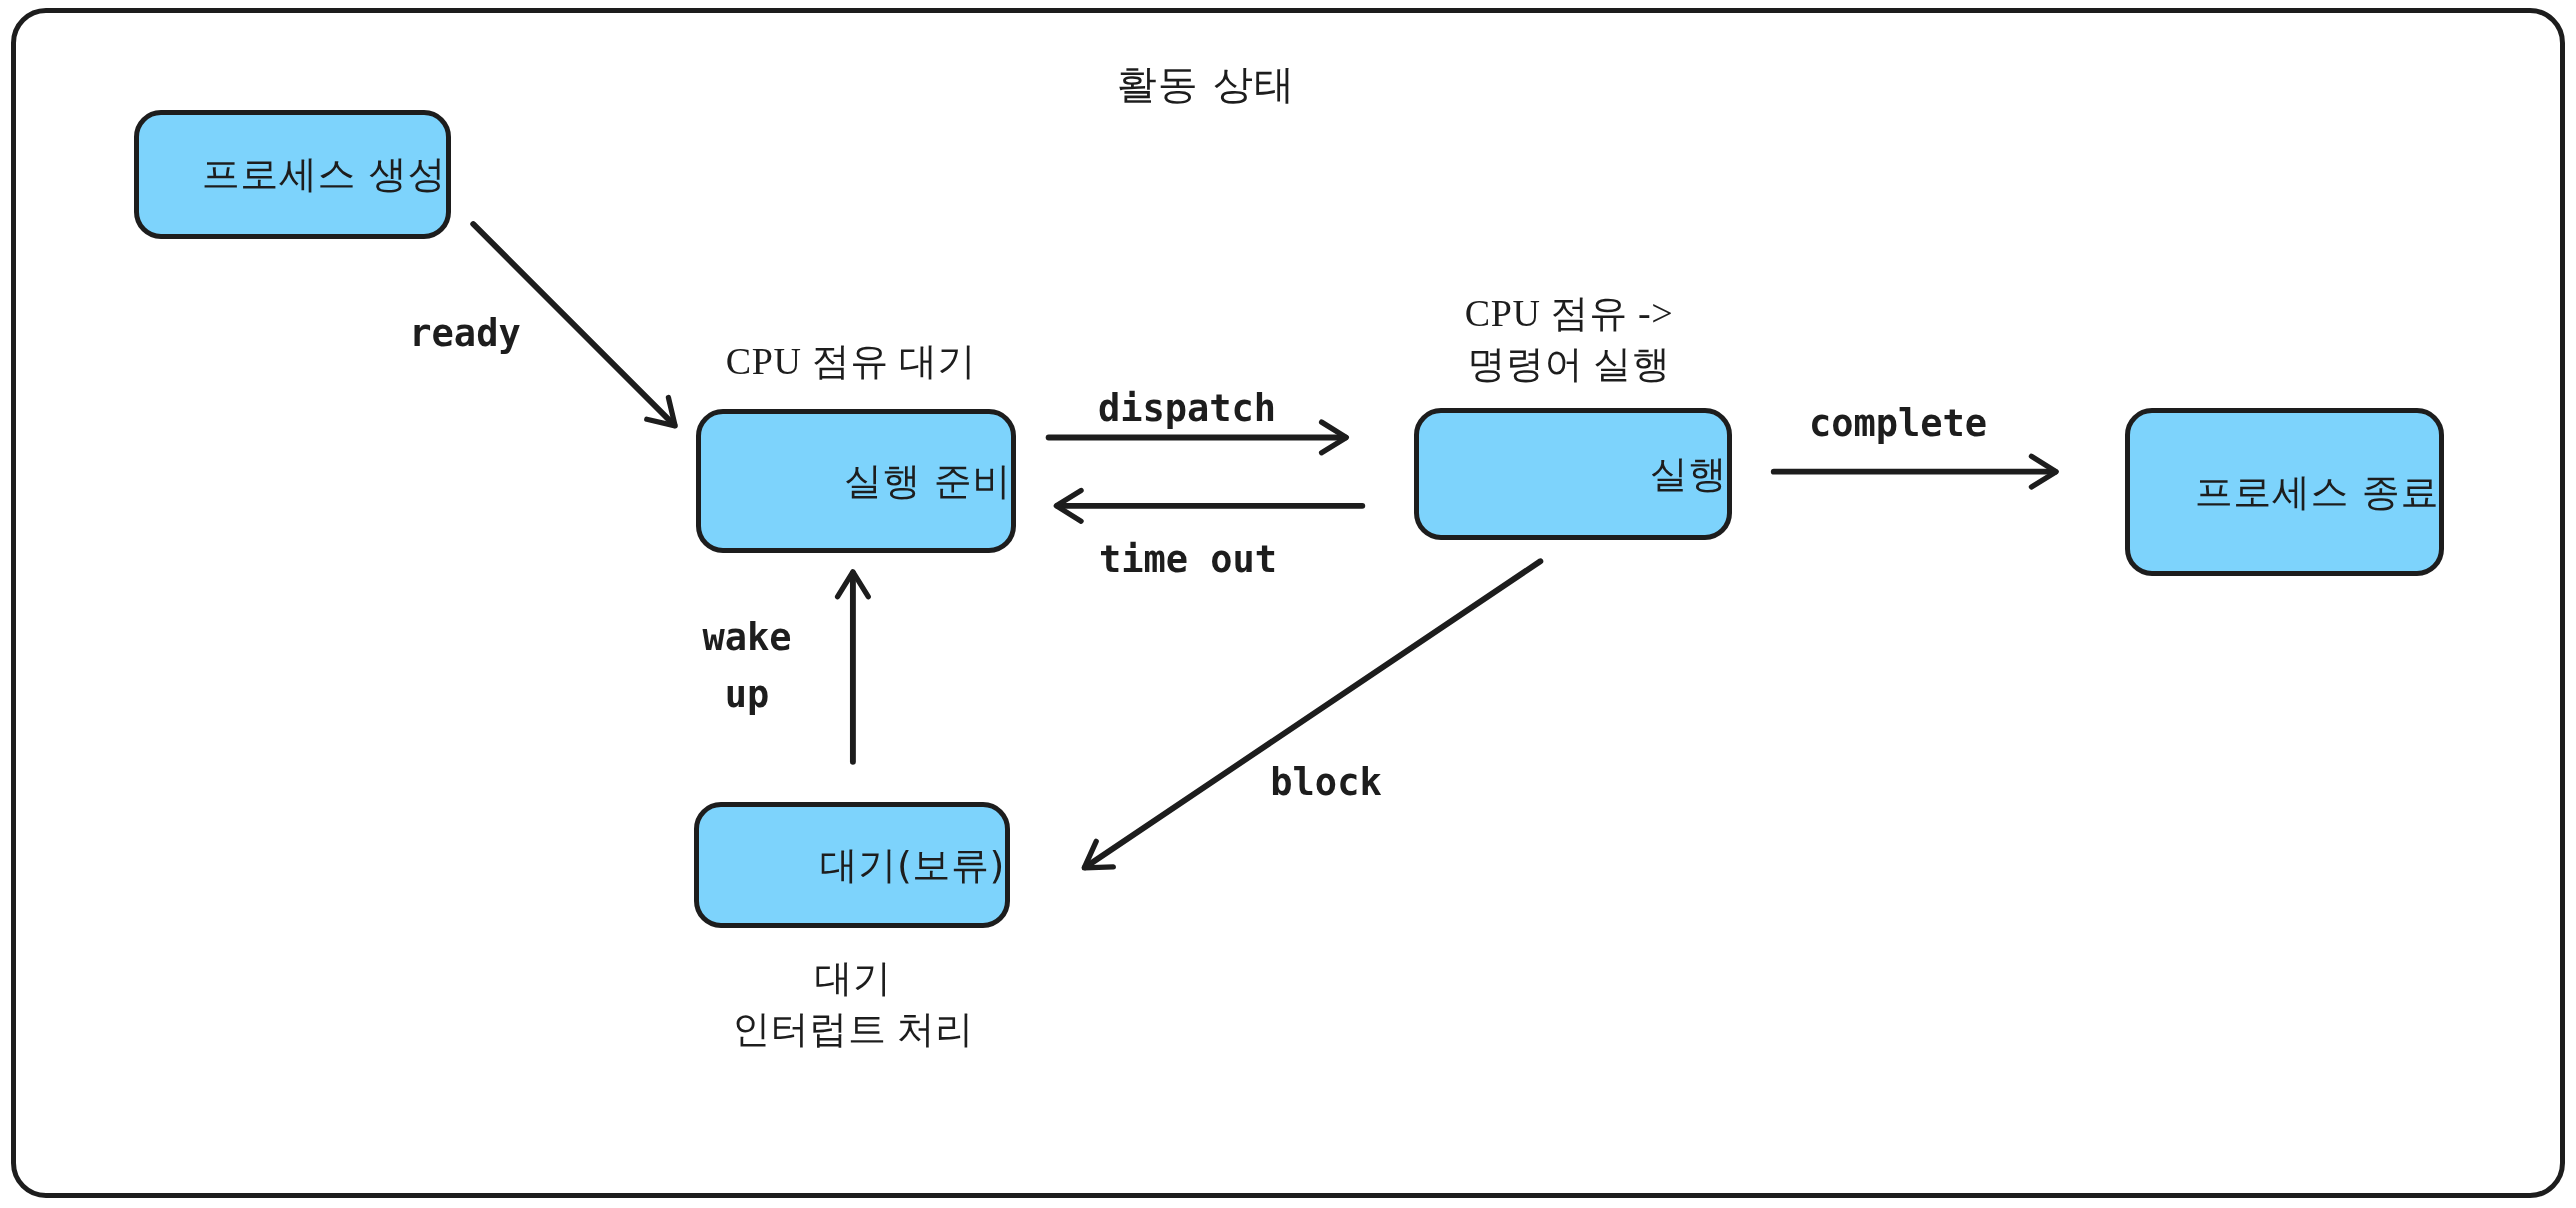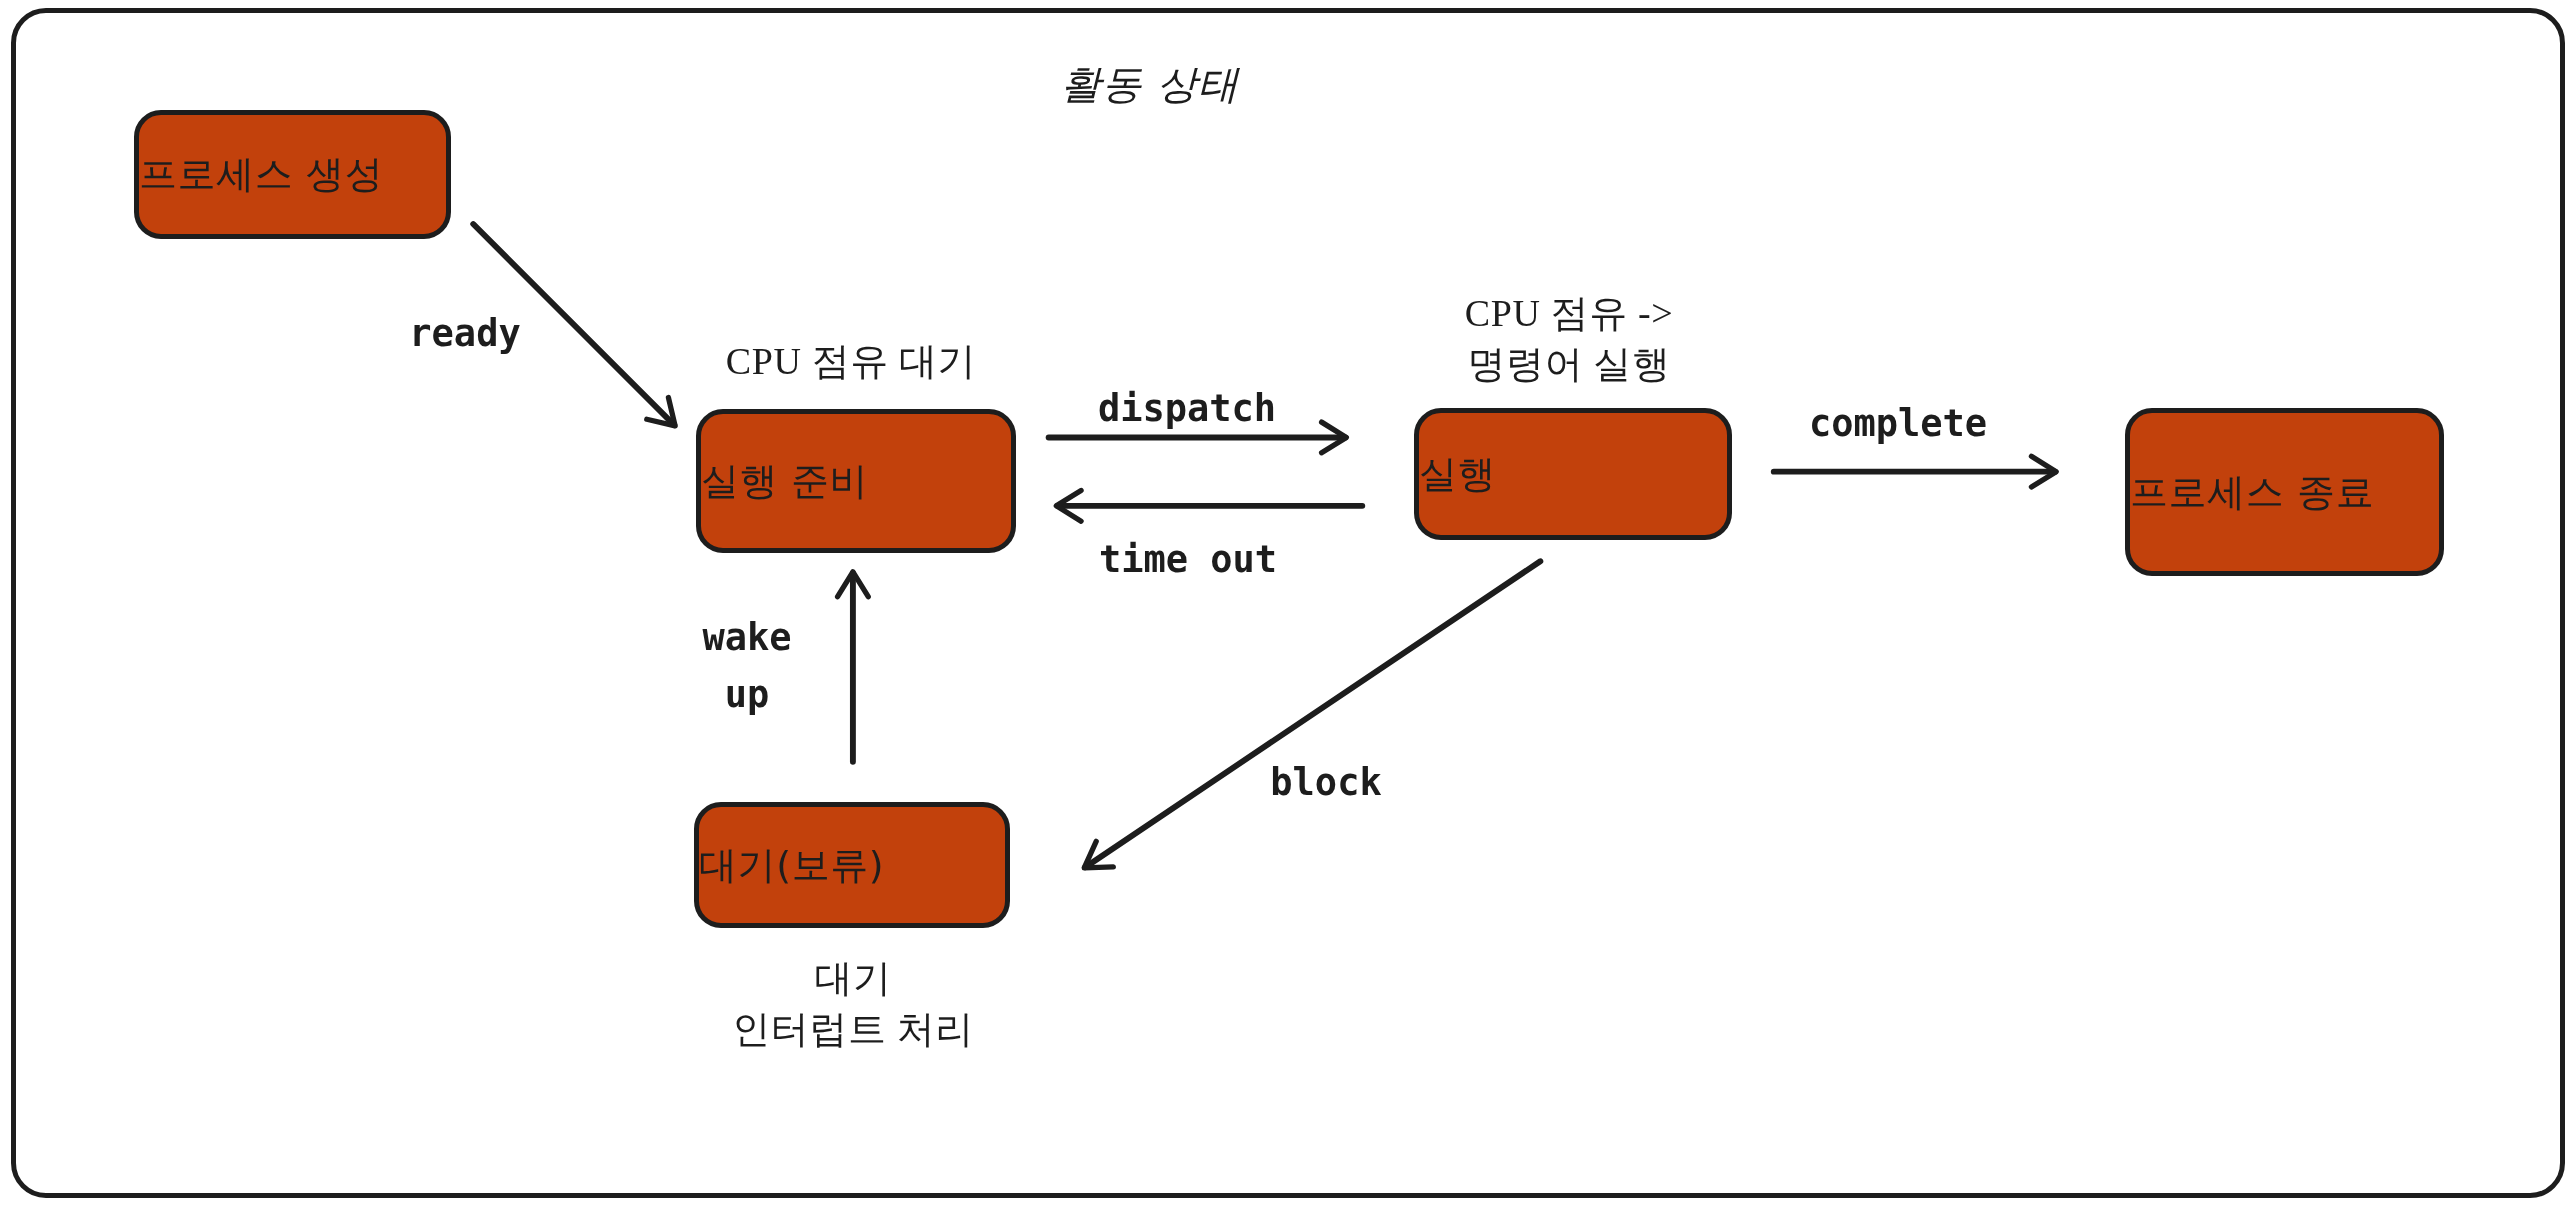--- a/index.html
+++ b/index.html
@@ -14,22 +14,22 @@
   .stage{position:absolute;left:0;top:0;width:2576px;height:1208px;}
   .frame{
     position:absolute;left:10.6px;top:8.3px;width:2554px;height:1190px;
     border:5.3px solid #1d1d1d;border-radius:35px;
     box-sizing:border-box;
   }
   svg.wires{position:absolute;left:0;top:0;width:2576px;height:1208px;}
   .node{
     position:absolute;box-sizing:border-box;
     border:5.9px solid #1d1d1d;border-radius:27px;
-    background:#c2410c;
-    display:flex;align-items:center;justify-content:flex-start;
+    background:#7dd3fc;
+    display:flex;align-items:center;justify-content:flex-end;
     font-size:38px;letter-spacing:0.6px;white-space:nowrap;
   }
   .lbl{
     position:absolute;transform:translate(-50%,-50%);
     white-space:nowrap;text-align:center;line-height:1.35;
   }
   .ko{font-size:38px;letter-spacing:0.6px;font-family:Liberation Serif, serif;}
   .mono{
     font-family:"DejaVu Sans Mono","DejaVu Sans",monospace;
     font-size:37px;font-weight:bold;letter-spacing:0px;
@@ -51,21 +51,21 @@
       </marker>
     </defs>
     <line x1="802" y1="380" x2="1143" y2="721" stroke="#1d1d1d" stroke-width="10" stroke-linecap="round" marker-end="url(#ah)"></line>
     <line x1="1778" y1="742" x2="2281" y2="742" stroke="#1d1d1d" stroke-width="10" stroke-linecap="round" marker-end="url(#ah)"></line>
     <line x1="2310" y1="858" x2="1793" y2="858" stroke="#1d1d1d" stroke-width="10" stroke-linecap="round" marker-end="url(#ah)"></line>
     <line x1="3008" y1="800" x2="3485" y2="800" stroke="#1d1d1d" stroke-width="10" stroke-linecap="round" marker-end="url(#ah)"></line>
     <line x1="2612" y1="952" x2="1840" y2="1471" stroke="#1d1d1d" stroke-width="10" stroke-linecap="round" marker-end="url(#ah)"></line>
     <line x1="1446" y1="1292" x2="1446" y2="972" stroke="#1d1d1d" stroke-width="10" stroke-linecap="round" marker-end="url(#ah)"></line>
   </svg>
 
-  <div class="lbl title" style="left:1150px;top:84px;font-style:italic;">활동 상태</div>
+  <div class="lbl title" style="left:1206px;top:84px;">활동 상태</div>
 
   <div class="node" style="left:134px;top:110px;width:317px;height:129px;">
     <span>프로세스 생성</span>
   </div>
 
   <div class="node" style="left:696px;top:409px;width:320px;height:144px;">
     <span>실행 준비</span>
   </div>
 
   <div class="node" style="left:1414px;top:408px;width:318px;height:132px;">

